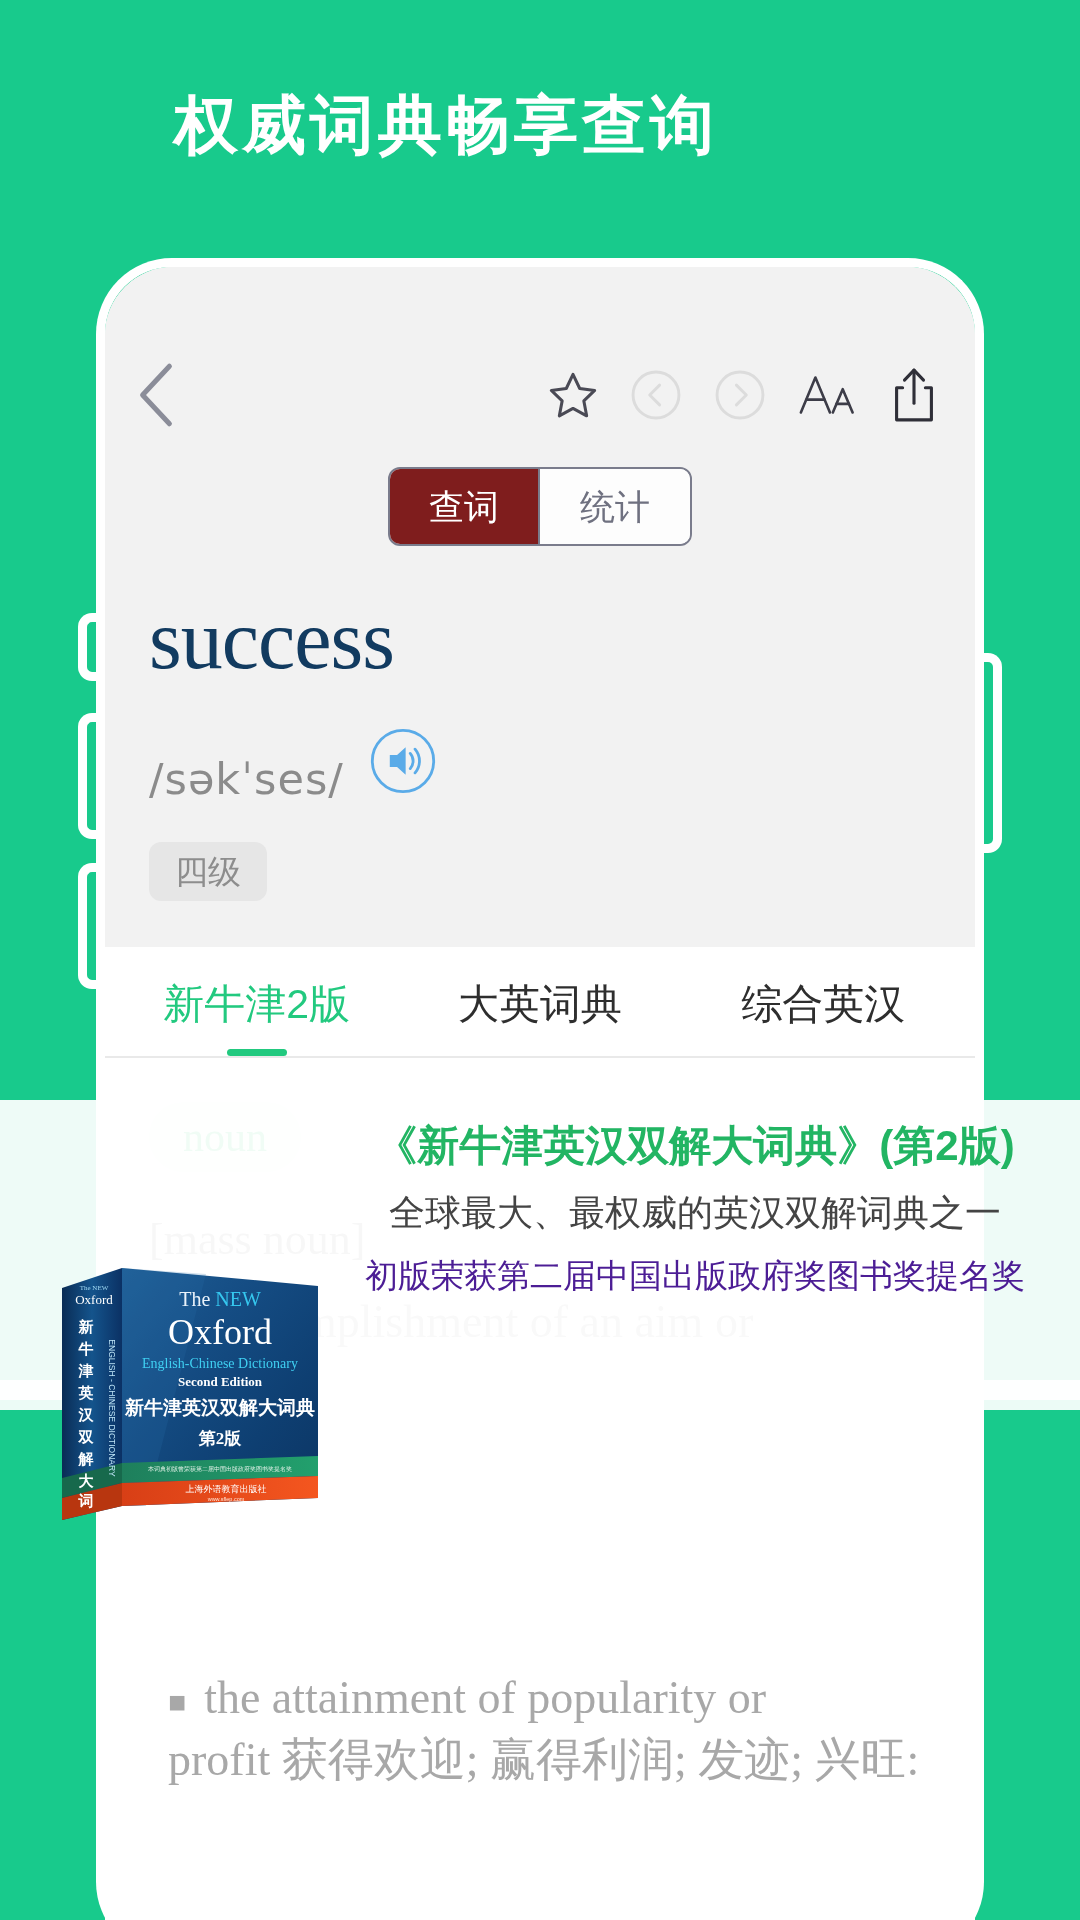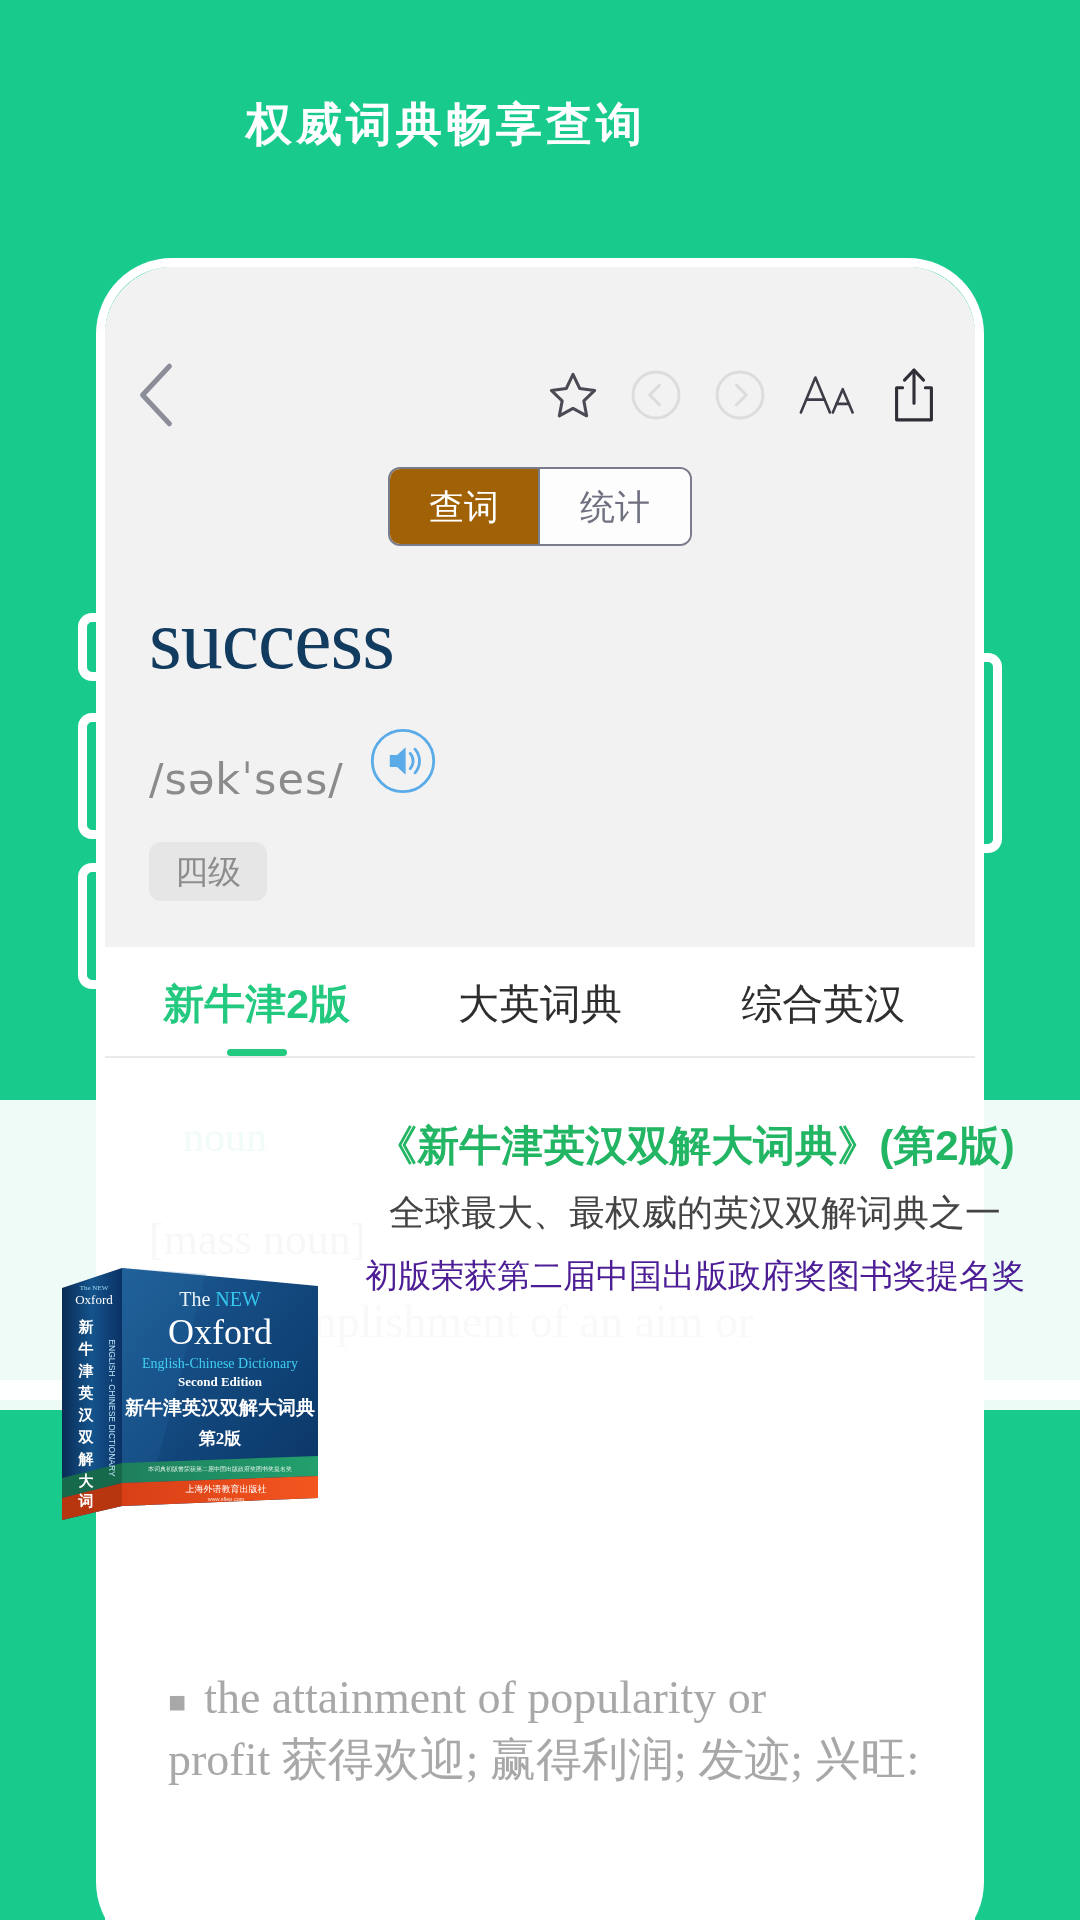--- a/index.html
+++ b/index.html
@@ -8,21 +8,21 @@
     font-family:"Liberation Sans","DejaVu Sans",sans-serif;
     background:#18ca8c;
     position:relative;
   }
 
   
   .headline {
     position:absolute; top:0; left:0; width:892px; height:250px;
     display:flex; align-items:center; justify-content:center;
     color:#ffffff;
-    font-size:46px; font-weight:700; letter-spacing:4px;
+    font-size:64px; font-weight:700; letter-spacing:4px;
     font-family:"Liberation Sans","DejaVu Sans",sans-serif;
   }
 
   
   .phone-frame {
     position:absolute;
     left:96px; top:258px;
     width:888px; height:1700px;
     border:9px solid #ffffff;
     border-radius:76px;
@@ -102,21 +102,21 @@
     padding:20px 38px;
     font-size:35px;
     color:#6f7180;
     border-right:2px solid #7a7c8c;
     background:#fdfdfd;
     min-width:150px;
     text-align:center;
     line-height:1;
   }
   .seg-item:last-child { border-right:none; }
-  .seg-item.active { background:#a16207; color:#ffffff; }
+  .seg-item.active { background:#7f1d1d; color:#ffffff; }
 
   
   .entry-head { padding:16px 44px 0; }
   .word {
     font-family:"Liberation Serif","DejaVu Serif",serif;
     font-size:84px; font-weight:400;
     color:#123b60;
     letter-spacing:-1px;
     line-height:1.05;
   }
@@ -147,21 +147,21 @@
     border-bottom:2px solid #e9e9e9;
   }
   .dict-tab {
     flex:1;
     text-align:center;
     font-size:41px;
     color:#2e2e2e;
     padding:30px 0 24px;
     position:relative;
   }
-  .dict-tab.active { color:#22c97f;font-weight:bold; }
+  .dict-tab.active { color:#22c97f; }
   .dict-tab.active::after {
     content:"";
     position:absolute;
     left:50%; transform:translateX(-50%);
     bottom:0;
     width:60px; height:7px;
     border-radius:4px;
     background:#22c97f;
   }
 

